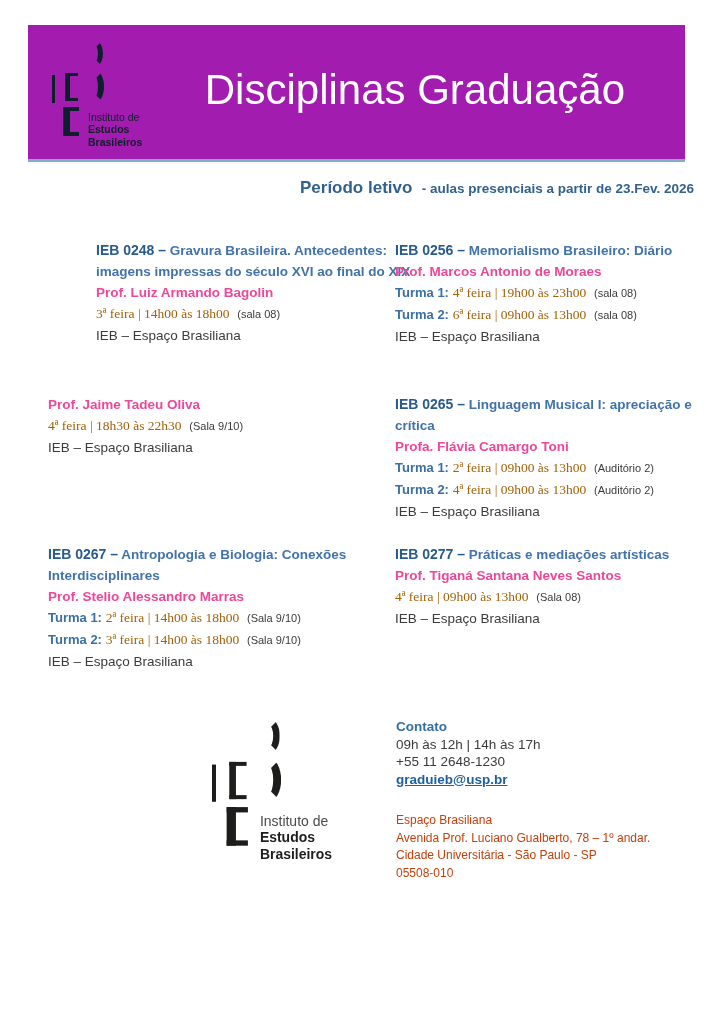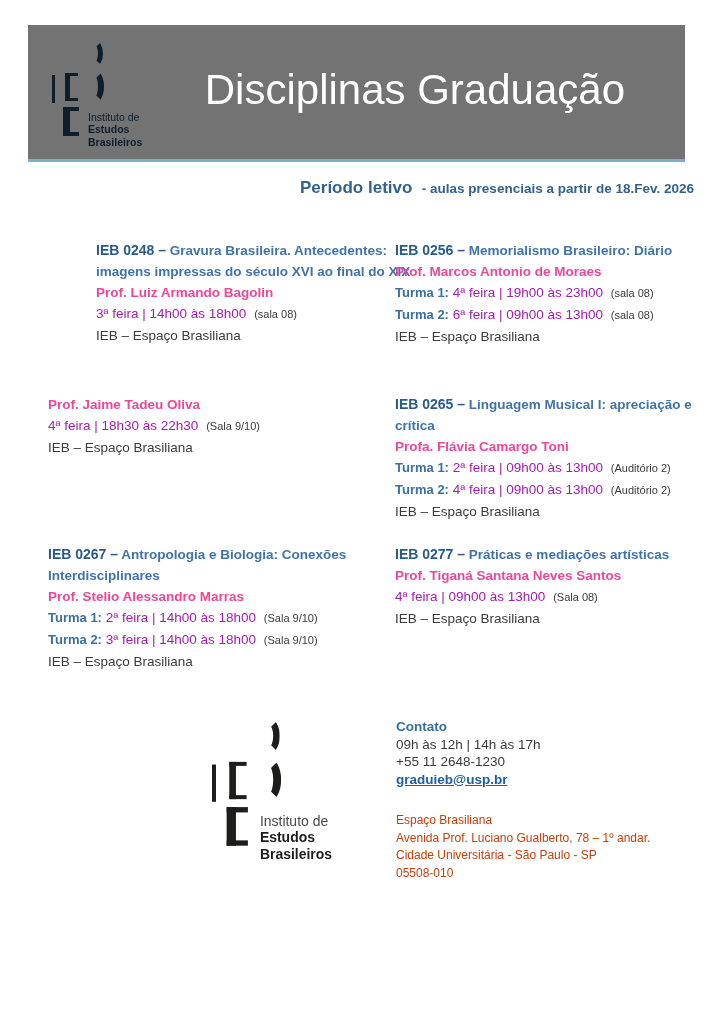--- a/index.html
+++ b/index.html
@@ -4,21 +4,21 @@
 <style>
   html,body { margin:0; padding:0; background:#ffffff; }
   .page {
     position:relative; width:724px; height:1024px; background:#ffffff;
     font-family:"Liberation Sans", sans-serif; overflow:hidden;
   }
 
   
   .band {
     position:absolute; left:28px; top:25px; width:657px; height:134px;
-    background:#737373; border-bottom:3px solid #7FAEC9;
+    background:#a21caf; border-bottom:3px solid #7FAEC9;
   }
   .band-title {
     position:absolute; top:44px; right:60px; color:#ffffff;
     font-size:42px; line-height:1; font-weight:normal; white-space:nowrap;
   }
   .band-subtitle {
     position:absolute; top:102px; right:60px; color:#ffffff;
     font-size:25px; line-height:1; white-space:nowrap;
   }
 
@@ -54,21 +54,21 @@
   .periodo-label { font-size:17px; font-weight:bold; }
   .periodo-rest { font-size:13.5px; font-weight:bold; margin-left:5px; }
 
   
   .course { position:absolute; width:322px; font-size:13.5px; line-height:21px; color:#3B3B3B; }
   .c-title { font-weight:bold; }
   .c-title .code { color:#285A8C; font-size:14px; }
   .c-title .cname { color:#4173AA; }
   .c-prof { font-weight:bold; color:#ec4899; }
   .c-line .turma { color:#3A6FA5; font-weight:bold; font-size:13px; }
-  .c-line .time { color:#a21caf; }
+  .c-line .time { color:#a16207;font-family:Liberation Serif, serif; }
   .c-line .room { font-size:11px; margin-left:4px; }
 
   
   .contact { position:absolute; left:396px; top:718px; font-size:13.5px; line-height:17.5px; color:#3B3B3B; }
   .contact-heading { font-weight:bold; color:#336FA0; }
   .contact-email a, .contact-email span.link {
     color:#1F5FA0; font-weight:bold; text-decoration:underline; cursor:pointer;
   }
   .address { position:absolute; left:396px; top:812px; font-size:12px; line-height:17.5px; color:#c2410c; }
 </style>
@@ -89,21 +89,21 @@
     <span class="arc arc2"></span>
     <div class="logo-text">
       <div class="lt1">Instituto de</div>
       <div class="lt2">Estudos</div>
       <div class="lt3">Brasileiros</div>
     </div>
   </div>
 
   <div class="periodo">
     <span class="periodo-label">Período letivo</span>
-    <span class="periodo-rest">- aulas presenciais a partir de 18.Fev. 2026</span>
+    <span class="periodo-rest">- aulas presenciais a partir de 23.Fev. 2026</span>
   </div>
 
   <div class="course" style="left:48px; top:240px;margin-left:48px;">
     <div class="c-title">
       <span class="code">IEB 0248 –</span>
       <span class="cname">Gravura Brasileira. Antecedentes: imagens impressas do século XVI ao final do XIX</span>
     </div>
     <div class="c-prof">Prof. Luiz Armando Bagolin</div>
     <div class="c-line">
       <span class="time">3ª feira | 14h00 às 18h00</span>

